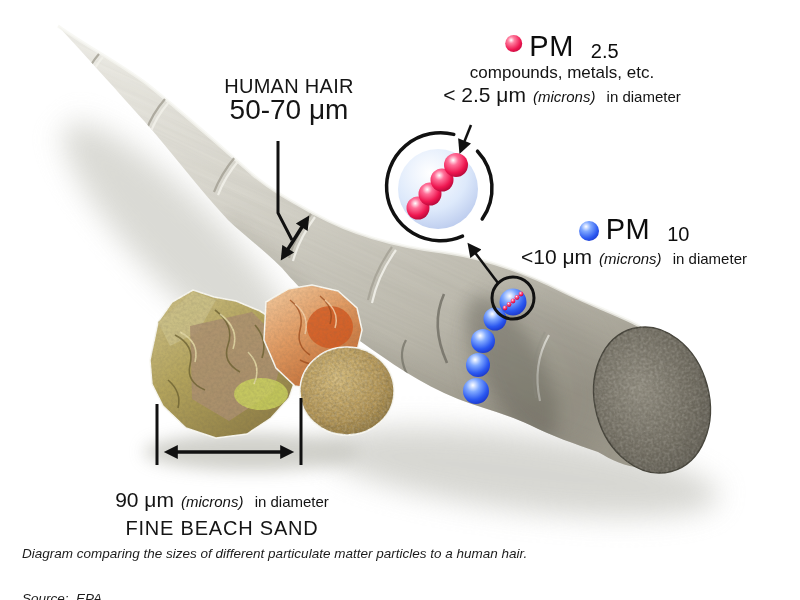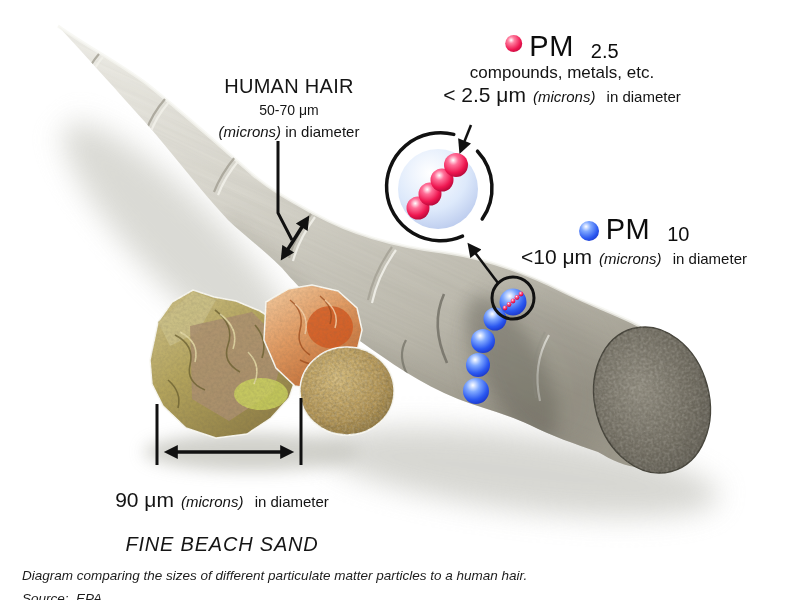--- a/index.html
+++ b/index.html
@@ -1,21 +1,21 @@
 <!DOCTYPE html>
 <html><head>
 <meta charset="utf-8">
 <style>
   html,body{margin:0;padding:0;background:#e8e8e8;}
   #stage{position:relative;width:800px;height:600px;background:#ffffff;overflow:hidden;
          font-family:"Liberation Sans","DejaVu Sans",sans-serif;color:#111;}
   #art{position:absolute;left:0;top:0;}
   .lbl{position:absolute;transform:translateX(-50%);text-align:center;white-space:nowrap;line-height:1;}
   .big20{font-size:20px;line-height:24px;letter-spacing:.3px;color:#151515;}
-  .big21{font-size:14px;line-height:24px;color:#151515;}
+  .big21{font-size:28px;line-height:24px;color:#151515;}
   .desc{font-size:17px;line-height:21px;color:#131313;}
   .note{font-size:15px;color:#131313;}
   .it{font-style:italic;}
   .sizerow{line-height:24px;}
   .sizerow .sz{font-size:21px;color:#131313;}
   .sizerow .note{margin-left:7px;}
   .pm-title{display:flex;align-items:center;justify-content:center;height:32px;}
   .pm-abbr{font-size:29px;color:#0d0d0d;letter-spacing:.5px;}
   .pm-sub{font-size:20px;position:relative;top:5px;margin-left:17px;color:#0d0d0d;}
   .dot{display:inline-block;border-radius:50%;margin-right:7px;}
@@ -264,21 +264,20 @@
 
       <line x1="157" y1="404" x2="157" y2="465" stroke-width="3"></line>
       <line x1="301" y1="398" x2="301" y2="465" stroke-width="3"></line>
       <line x1="168" y1="452" x2="290" y2="452" stroke-width="3.5" marker-start="url(#ahR)" marker-end="url(#ah)"></line>
     </g>
   </svg>
 
   <div class="lbl" style="left:289px;top:74px;">
     <div class="big20">HUMAN HAIR</div>
     <div class="big21">50-70 μm</div>
-    <div class="note" style="line-height:19px;"><span class="it">(microns)</span><span> in diameter</span></div>
   </div>
 
   <div class="lbl" style="left:562px;top:30px;">
     <div class="pm-title">
       <span class="dot dot-red"></span>
         <span class="pm-abbr">PM</span>
         <span class="pm-sub">2.5</span>
     </div>
     <div class="desc">compounds, metals, etc.</div>
     <div class="sizerow"><span class="sz">&lt; 2.5 μm</span><span class="note it">(microns)</span><span class="note"> in diameter</span></div>
@@ -288,19 +287,19 @@
     <div class="pm-title">
       <span class="dot dot-blue"></span>
         <span class="pm-abbr">PM</span>
         <span class="pm-sub">10</span>
     </div>
     <div class="sizerow"><span class="sz">&lt;10 μm</span><span class="note it">(microns)</span><span class="note"> in diameter</span></div>
   </div>
 
   <div class="lbl" style="left:222px;top:488px;">
     <div class="sizerow"><span class="sz">90 μm</span><span class="note it">(microns)</span><span class="note"> in diameter</span></div>
-    <div class="big20" style="margin-top:18px;letter-spacing:.8px;font-style:italic;">FINE BEACH SAND</div>
+    <div class="big20" style="margin-top:2px;letter-spacing:.8px;">FINE BEACH SAND</div>
   </div>
 
-  <div class="caption" style="top:545px;margin-top:22px;">Diagram comparing the sizes of different particulate matter particles to a human hair.</div>
+  <div class="caption" style="top:545px;">Diagram comparing the sizes of different particulate matter particles to a human hair.</div>
   <div class="caption" style="top:590px;">Source:  EPA</div>
 
 </div>
 
 </body></html>

